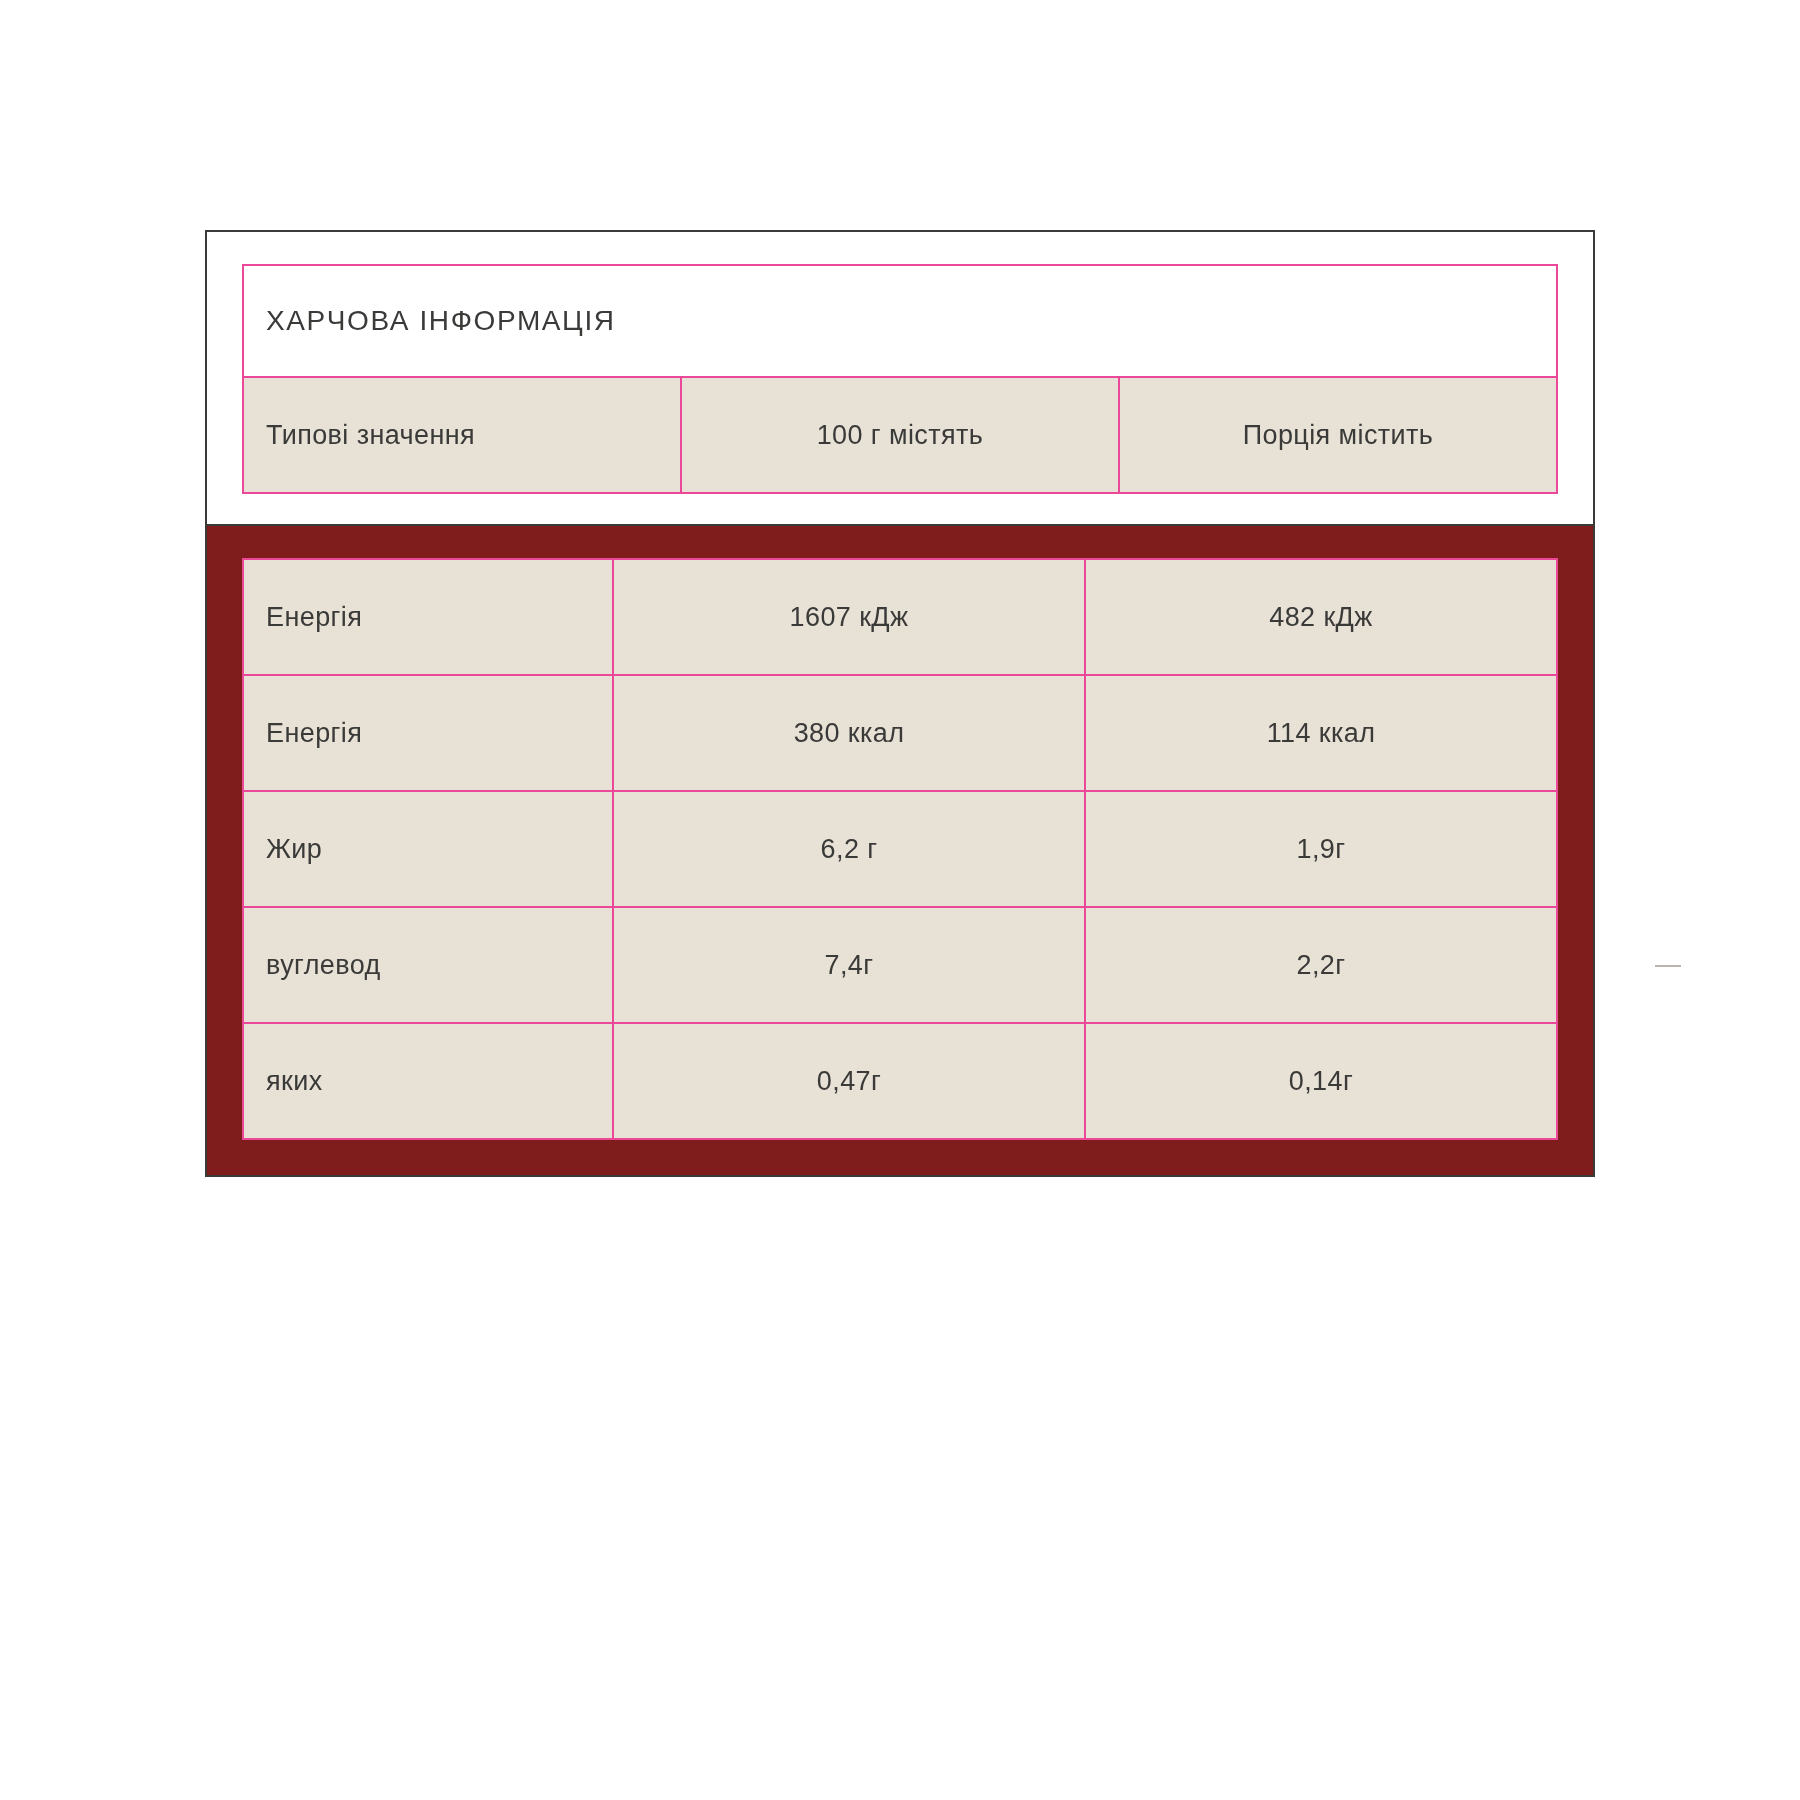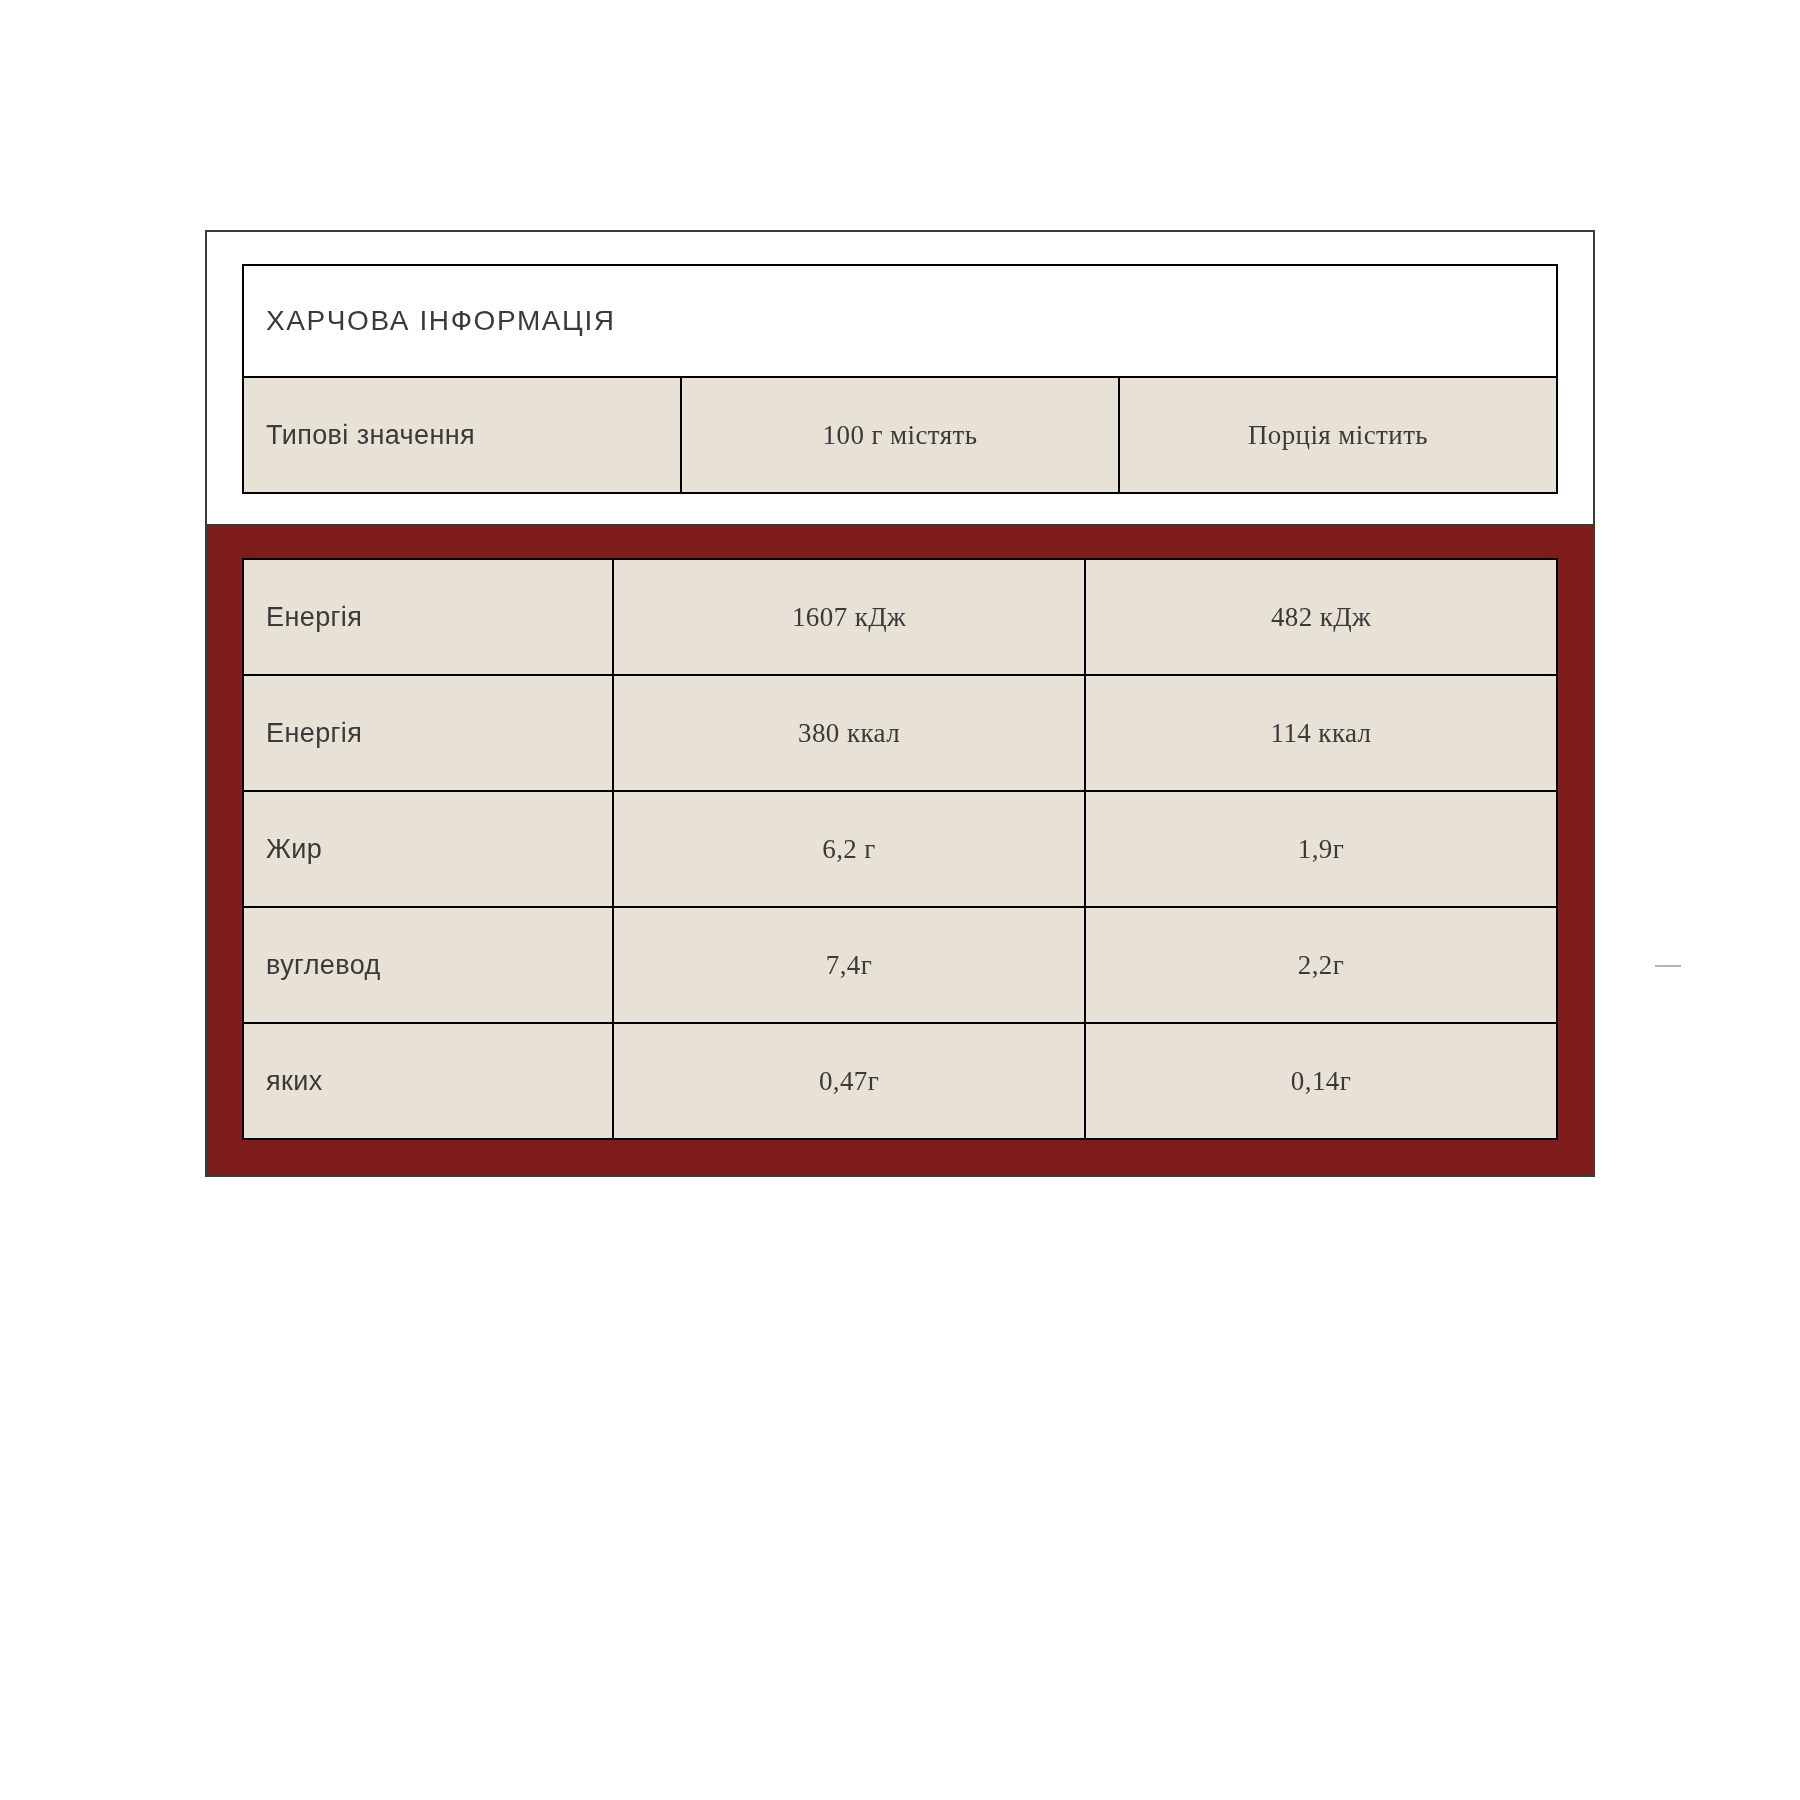--- a/index.html
+++ b/index.html
@@ -45,21 +45,21 @@
     border-top: 2px solid #3a3a38;
   }
 
   table.nut {
     border-collapse: collapse;
     width: 100%;
     table-layout: fixed;
   }
 
   table.nut td {
-    border: 2px solid #000000;
+    border: 2px solid #ec4899;
     background: #e8e1d6;
     color: #3a3a38;
     font-size: 27px;
     font-weight: 400;
     letter-spacing: 0.4px;
     height: 116px;
     padding: 8px 22px;
     box-sizing: border-box;
     vertical-align: middle;
   }
@@ -73,21 +73,20 @@
   }
 
   td.col-label {
     width: 345px;
     text-align: left;
   }
 
   td.col-val {
     width: 440px;
     text-align: center;
-    font-family: Liberation Serif, serif;
   }
 
   
   .tick-mark {
     position: absolute;
     width: 26px;
     height: 2px;
     background: #b9b4ac;
   }
   .tick-1 { left: 1655px; top: 965px; }

